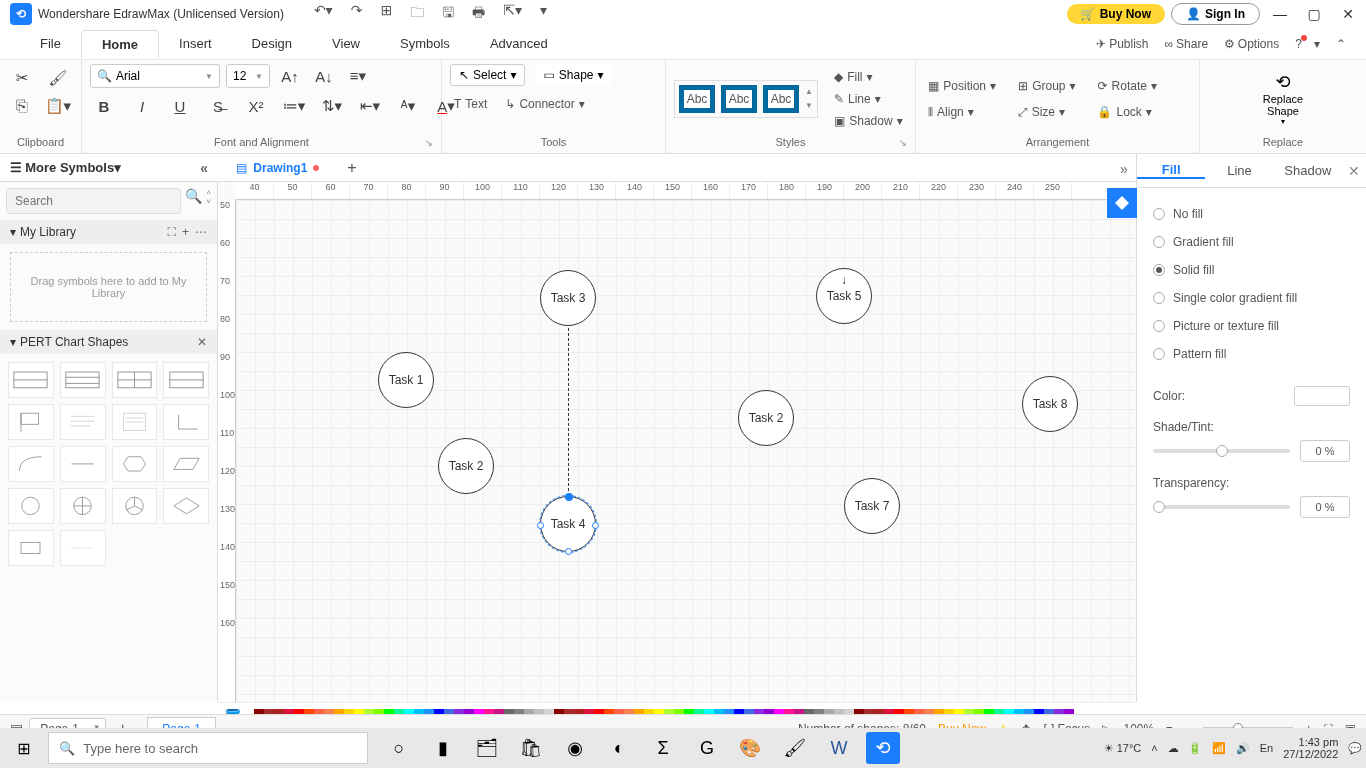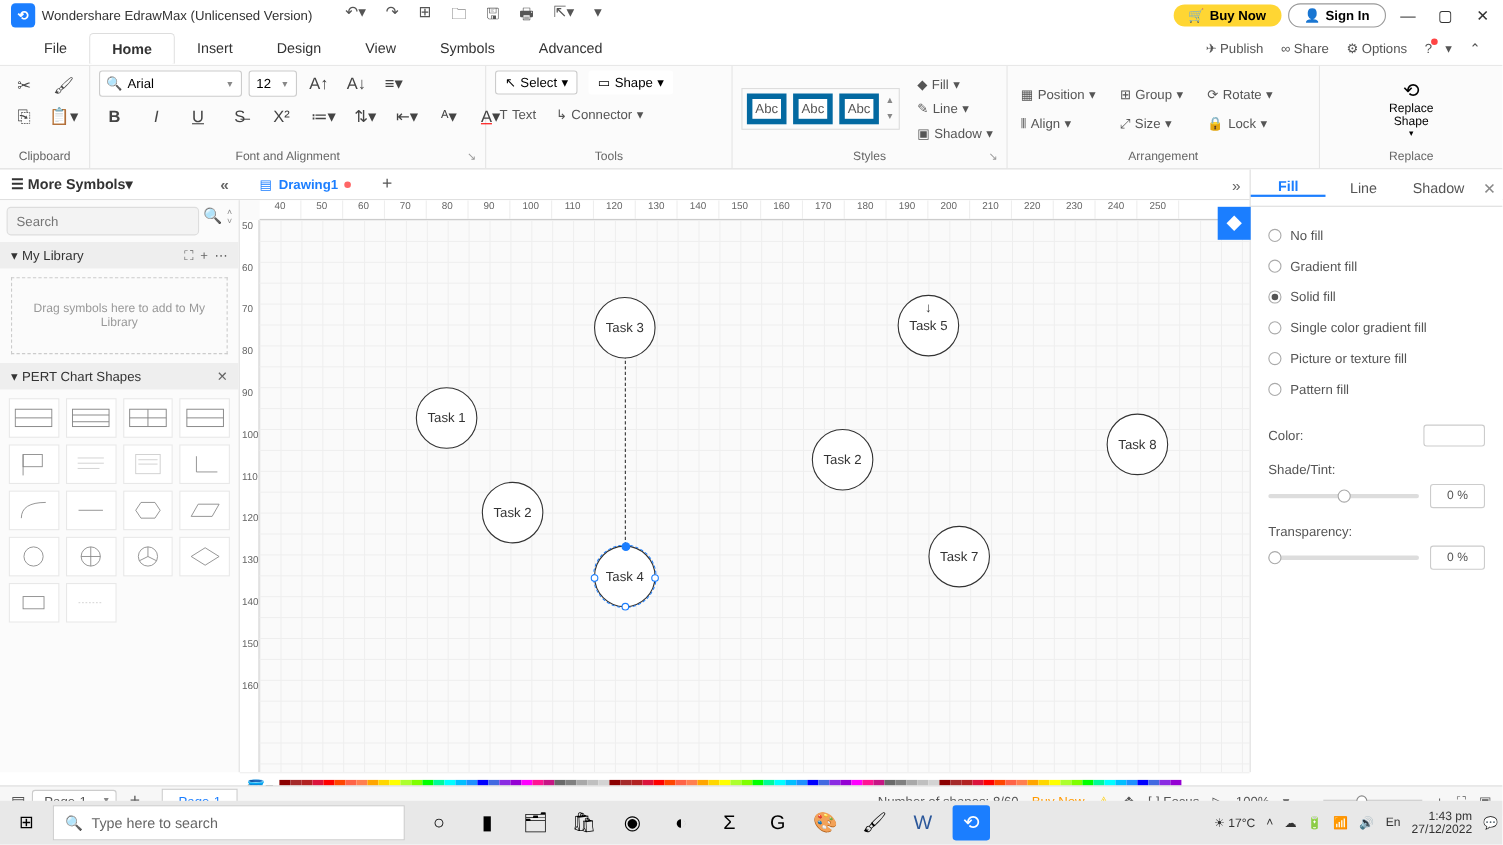--- a/index.html
+++ b/index.html
@@ -491,21 +491,21 @@
     <div class="task-circle" style="left:580px; top:68px">
         <span>Task 5</span>
         <span style="position:absolute;top:4px;font-size:12px">↓</span>
       </div>
     <div class="task-circle" style="left:502px; top:190px">
         <span>Task 2</span>
       </div>
     <div class="task-circle" style="left:608px; top:278px">
         <span>Task 7</span>
       </div>
-    <div class="task-circle" style="left:770px; top:176px">
+    <div class="task-circle" style="left:786px; top:176px">
         <span>Task 8</span>
       </div>
   </div>
 </div>
 
 <div class="right-panel">
   <div class="rp-side-icon">
       <svg width="16" height="16">
         <polygon points="8,1 15,8 8,15 1,8" fill="#fff"></polygon>
       </svg>

